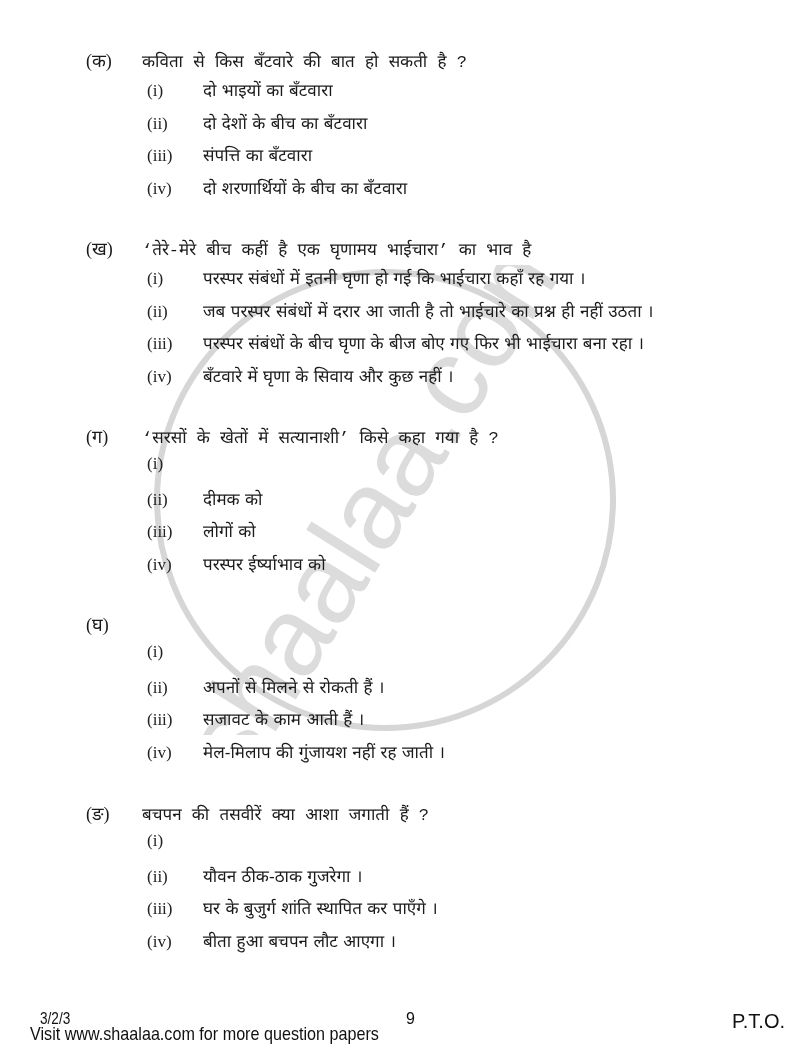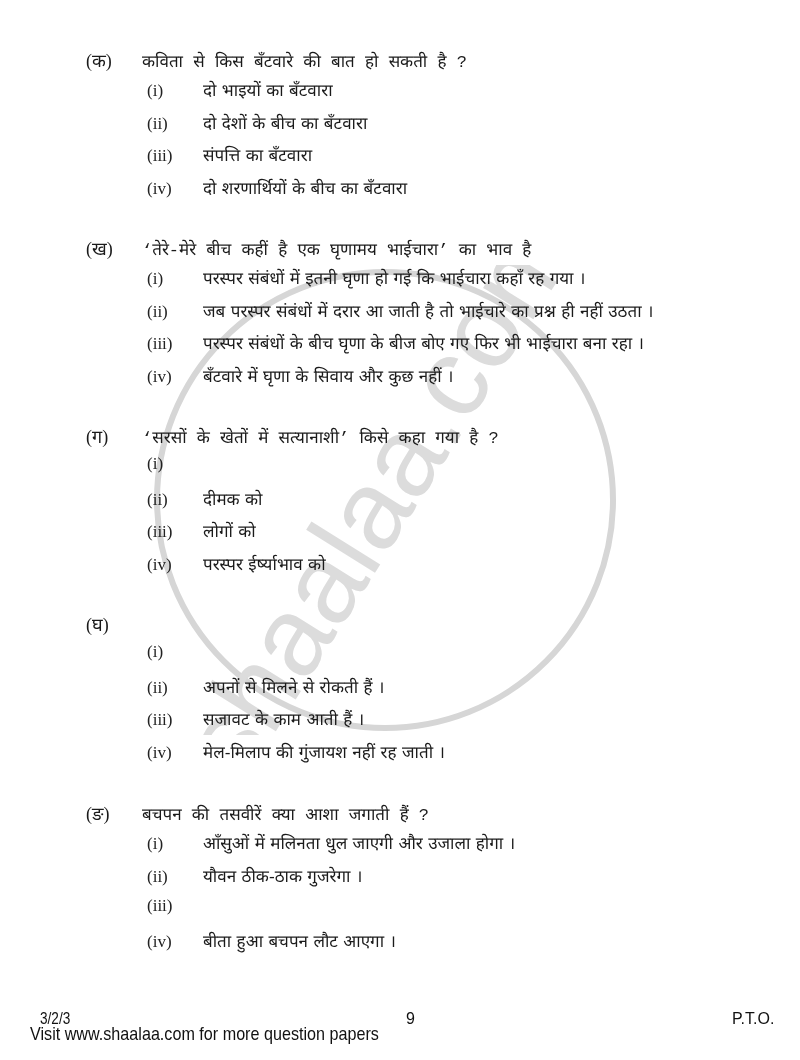--- a/index.html
+++ b/index.html
@@ -9,21 +9,21 @@
   .question { position: absolute; left: 86px; font-size: 17px; }
   .q-head { display: flex; align-items: baseline; height: 30px; }
   .q-label { width: 56px; font-family: "Liberation Serif", serif; font-size: 18px; }
   .q-text { white-space: nowrap; font-family: Liberation Mono, monospace; }
   .option { display: flex; align-items: baseline; height: 32.5px; padding-left: 61px; }
   .opt-num { width: 56px; font-family: "Liberation Serif", serif; font-size: 17px; color: #222; }
   .opt-text { white-space: nowrap; }
   .footer { position: absolute; left: 16px; top: 1000px; width: 800px; height: 60px; font-family: "Liberation Sans", sans-serif; color: #111; }
   .footer .code { position: absolute; left: 24px; top: 10px; font-size: 16px; transform: scaleX(0.85); transform-origin: left; }
   .footer .page { position: absolute; left: 390px; top: 10px; font-size: 16px; }
-  .footer .pto { position: absolute; left: 716px; top: 10px; font-size: 16px; }
+  .footer .pto { position: absolute; left: 716px; top: 10px; font-size: 20px; }
   .footer .visit { position: absolute; left: 14px; top: 23px; font-size: 19px; transform: scaleX(0.85); transform-origin: left; }
 </style>
 </head>
 <body>
 
 <div class="watermark">
   <svg viewBox="0 0 470 470">
     <circle cx="235" cy="235" r="228" fill="none" stroke="#d6d6d6" stroke-width="6"></circle>
     <text x="235" y="265" text-anchor="middle" transform="rotate(-58 235 235)" font-family="Liberation Sans, sans-serif" font-size="112" fill="#dcdcdc">shaalaa.com</text>
   </svg>
@@ -118,28 +118,28 @@
     </div>
 </div>
 
 <div class="question" style="top:801px">
   <div class="q-head">
       <span class="q-label">(ङ)</span>
       <span class="q-text">बचपन की तसवीरें क्या आशा जगाती हैं ?</span>
     </div>
   <div class="option">
       <span class="opt-num">(i)</span>
-      <span class="opt-text">आँसुओं में मलिनता धुल जाएगी और उजाला होगा ।</span>
     </div>
   <div class="option">
       <span class="opt-num">(ii)</span>
       <span class="opt-text">यौवन ठीक-ठाक गुजरेगा ।</span>
     </div>
   <div class="option">
       <span class="opt-num">(iii)</span>
+      <span class="opt-text">घर के बुजुर्ग शांति स्थापित कर पाएँगे ।</span>
     </div>
   <div class="option">
       <span class="opt-num">(iv)</span>
       <span class="opt-text">बीता हुआ बचपन लौट आएगा ।</span>
     </div>
 </div>
 
 <div class="footer">
   <span class="code">3/2/3</span>
   <span class="page">9</span>

